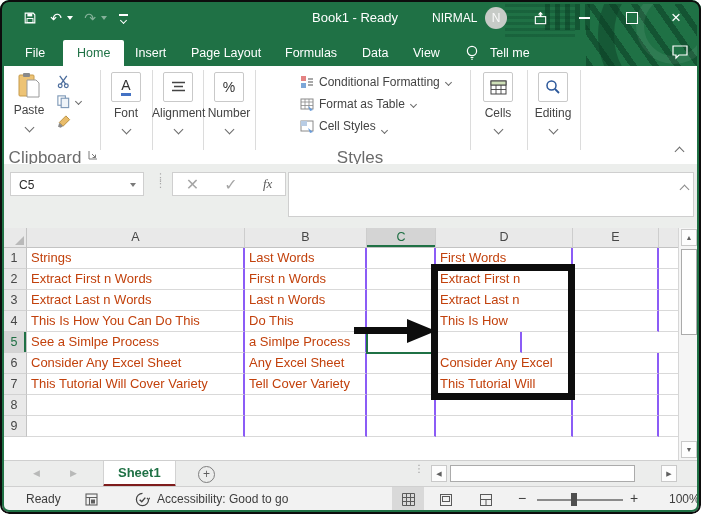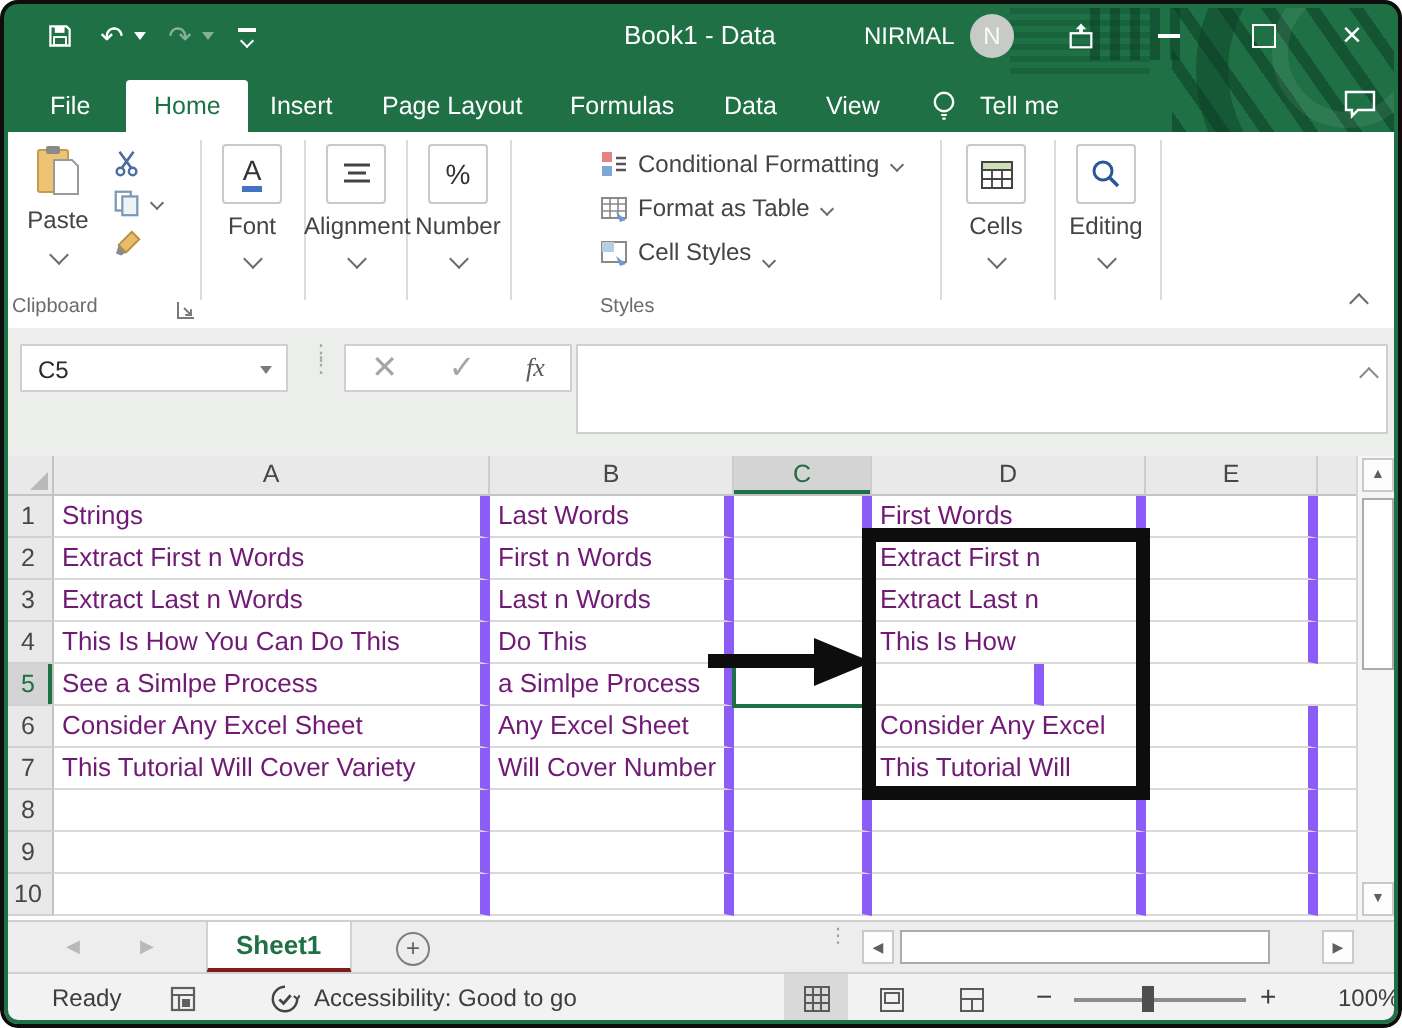--- a/index.html
+++ b/index.html
@@ -31,21 +31,21 @@
   
   .rtab{position:absolute;top:40px;height:26px;line-height:26px;font-size:12.5px;color:#fff;white-space:nowrap;}
   .rtab.active{background:#fff;color:#1f7145;padding:0 14px;border-radius:2px 2px 0 0;}
   .bulb{position:absolute;left:464px;top:44px;}
   .tellme{position:absolute;left:490px;top:40px;height:26px;line-height:26px;font-size:12.5px;color:#fff;}
   .comment-ic{position:absolute;left:671px;top:44px;}
 
   
   .ribbon{position:absolute;left:0;top:66px;width:701px;height:98px;background:#fff;border-bottom:1px solid #d4d4d4;font-size:12px;color:#444;}
   .gsep{position:absolute;top:4px;width:1px;height:80px;background:#dcdcdc;}
-  .grplabel{position:absolute;top:82px;font-size:10px;color:#6b6b6b;}
+  .grplabel{position:absolute;top:82px;font-size:17px;color:#6b6b6b;text-align:center;}
   .paste{position:absolute;left:8px;top:6px;width:42px;text-align:center;}
   .chev{display:inline-block;width:6px;height:6px;border-right:1.4px solid #6b6b6b;border-bottom:1.4px solid #6b6b6b;transform:rotate(45deg);}
   .chev.up{transform:rotate(-135deg);}
   .smallbtn{position:absolute;display:flex;align-items:center;}
   .biggroup{position:absolute;top:6px;width:52px;text-align:center;}
   .frameico{width:28px;height:28px;border:1px solid #c9c9c9;border-radius:2px;margin:0 auto;display:flex;align-items:center;justify-content:center;background:#fff;}
   .biggroup .lbl{margin-top:4px;}
   .biggroup .chev{margin-top:6px;}
   .styleitem{position:absolute;left:300px;display:flex;align-items:center;gap:5px;white-space:nowrap;}
   .styleitem .chev{width:4px;height:4px;margin-left:1px;}
@@ -66,21 +66,21 @@
   .grid{position:absolute;left:2px;top:228px;width:676px;height:232px;background:#fff;overflow:hidden;font-size:13px;}
   .colrow{display:flex;height:20px;}
   .corner{width:25px;height:20px;background:#e9e9e9;border-right:1px solid #c3c3c3;border-bottom:1px solid #c3c3c3;position:relative;box-sizing:border-box;}
   .corner:after{content:"";position:absolute;right:2px;bottom:2px;border-left:9px solid transparent;border-bottom:9px solid #b9b9b9;}
   .colhdr{height:20px;background:#e9e9e9;border-right:1px solid #cdcdcd;border-bottom:1px solid #c3c3c3;box-sizing:border-box;text-align:center;line-height:19px;font-size:12.5px;color:#474747;}
   .colhdr.sel{background:#d4d4d4;color:#1e6f43;box-shadow:inset 0 -2px 0 #1f7145;}
   .colfill{flex:1;background:#e9e9e9;border-bottom:1px solid #c3c3c3;box-sizing:border-box;}
   .grow{display:flex;height:21px;}
   .rowhdr{width:25px;background:#e9e9e9;border-right:1px solid #c3c3c3;border-bottom:1px solid #d2d2d2;box-sizing:border-box;text-align:center;font-size:12.5px;line-height:20px;color:#474747;}
   .rowhdr.sel{background:#d4d4d4;color:#1e6f43;box-shadow:inset -2px 0 0 #1f7145;}
-  .cell{border-right:5px solid #8b5cf6;border-bottom:1px solid #d9d9d9;box-sizing:border-box;line-height:20px;padding:0 0 0 4px;white-space:nowrap;overflow:hidden;color:#701a75;background:#fff;}
+  .cell{border-right:2px solid #8b5cf6;border-bottom:1px solid #d9d9d9;box-sizing:border-box;line-height:20px;padding:0 0 0 4px;white-space:nowrap;overflow:hidden;color:#c2410c;background:#fff;}
   .cellfill{flex:1;border-bottom:1px solid #d9d9d9;box-sizing:border-box;background:#fff;}
   .col-A{width:218px;}.col-B{width:122px;}.col-C{width:69px;}.col-D{width:137px;}.col-E{width:86px;}
 
   
   .sel-cell{position:absolute;left:366px;top:331px;width:71px;height:23px;border:2px solid #1f7145;box-sizing:border-box;z-index:30;}
   .ann-box{position:absolute;left:431px;top:264px;width:144px;height:136px;border:7px solid #0d0d0d;box-sizing:border-box;z-index:40;}
   .ann-arrow{position:absolute;left:352px;top:316px;z-index:45;}
 
   
   .vscroll{position:absolute;left:678px;top:228px;width:21px;height:232px;background:#f5f5f5;border-left:1px solid #d6d6d6;box-sizing:border-box;}
@@ -131,21 +131,21 @@
         <div class="tri-down"></div>
         <div class="qbtn dim" style="width:18px;margin-left:8px;">
             <span class="glyph">↷</span>
           </div>
         <div class="tri-down dim"></div>
         <div class="qbtn" style="margin-left:12px;flex-direction:column;">
           <div class="qline"></div>
           <div class="chev" style="border-color:#fff;width:4px;height:4px;"></div>
         </div>
       </div>
-      <div class="title-text">Book1 - Data</div>
+      <div class="title-text">Book1 - Ready</div>
       <div class="user-name">NIRMAL</div>
       <div class="avatar">N</div>
       <div class="winbtn" style="left:528px;">
         <svg width="15" height="15" viewBox="0 0 16 16">
             <rect x="2.5" y="6" width="11" height="7.5" fill="none" stroke="#fff" stroke-width="1.2"></rect>
             <path d="M8 0.8 L10.8 3.8 H9 V6 H7 V3.8 H5.2 Z" fill="#fff"></path>
           </svg>
       </div>
       <div class="winbtn" style="left:572px;">
           <div class="min-bar"></div>
@@ -374,46 +374,37 @@
           <div class="cell col-A">Consider Any Excel Sheet</div>
           <div class="cell col-B">Any Excel Sheet</div>
           <div class="cell col-C"></div>
           <div class="cell col-D">Consider Any Excel</div>
           <div class="cell col-E"></div>
           <div class="cellfill"></div>
         </div>
         <div class="grow">
           <div class="rowhdr">7</div>
           <div class="cell col-A">This Tutorial Will Cover Variety</div>
-          <div class="cell col-B">Will Cover Number</div>
+          <div class="cell col-B">Tell Cover Variety</div>
           <div class="cell col-C"></div>
           <div class="cell col-D">This Tutorial Will</div>
           <div class="cell col-E"></div>
           <div class="cellfill"></div>
         </div>
         <div class="grow">
           <div class="rowhdr">8</div>
           <div class="cell col-A"></div>
           <div class="cell col-B"></div>
           <div class="cell col-C"></div>
           <div class="cell col-D"></div>
           <div class="cell col-E"></div>
           <div class="cellfill"></div>
         </div>
         <div class="grow">
           <div class="rowhdr">9</div>
-          <div class="cell col-A"></div>
-          <div class="cell col-B"></div>
-          <div class="cell col-C"></div>
-          <div class="cell col-D"></div>
-          <div class="cell col-E"></div>
-          <div class="cellfill"></div>
-        </div>
-        <div class="grow">
-          <div class="rowhdr">10</div>
           <div class="cell col-A"></div>
           <div class="cell col-B"></div>
           <div class="cell col-C"></div>
           <div class="cell col-D"></div>
           <div class="cell col-E"></div>
           <div class="cellfill"></div>
         </div>
       </div>
   </div>
 

